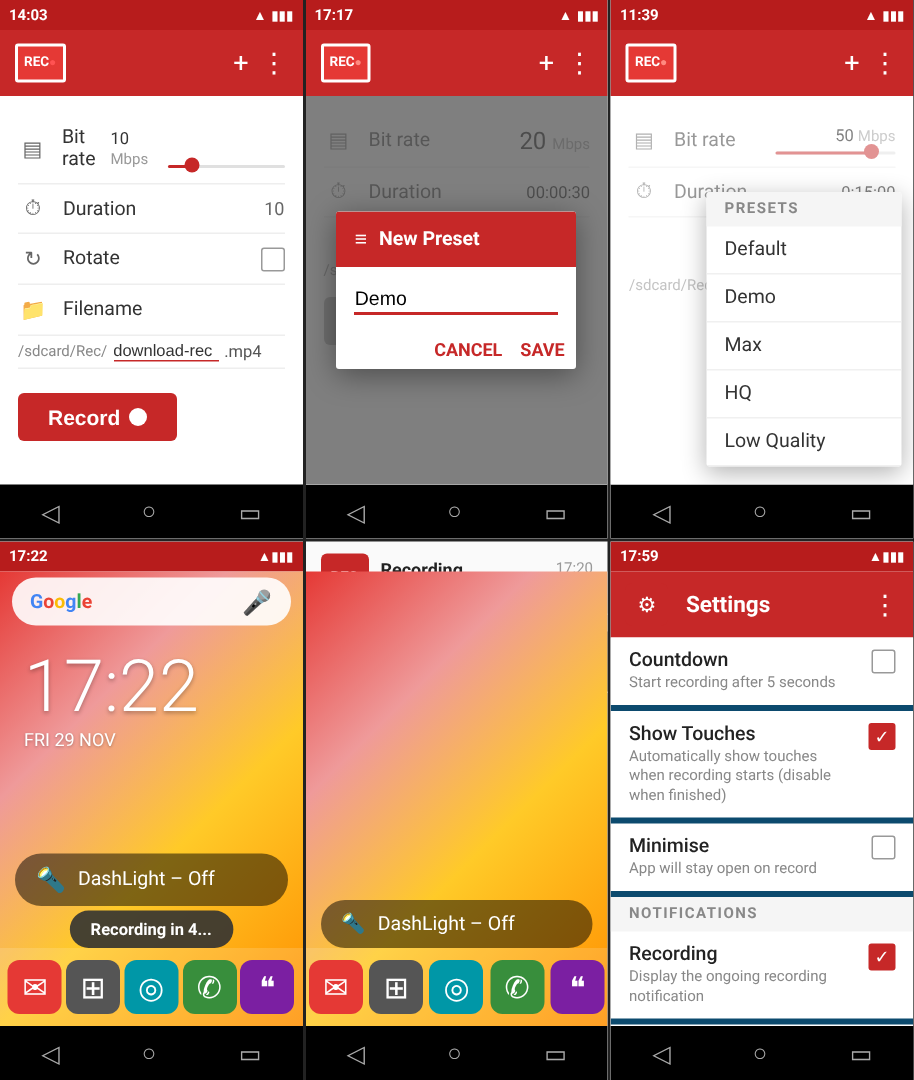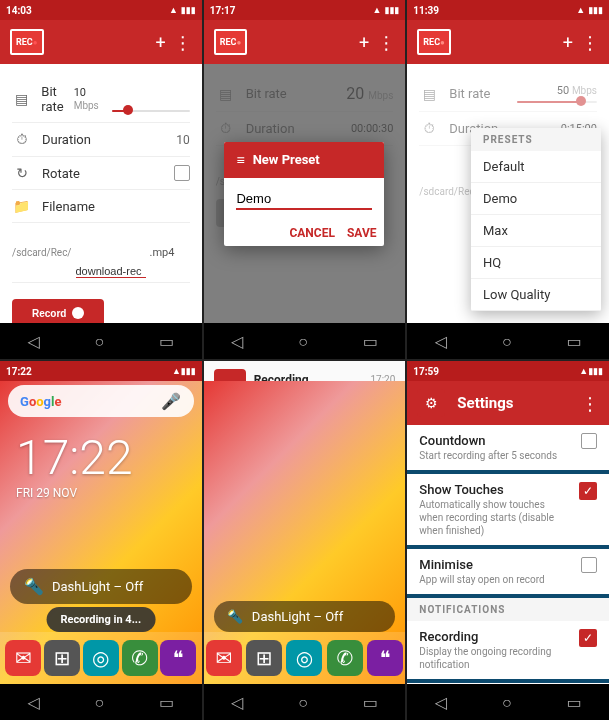--- a/index.html
+++ b/index.html
@@ -150,34 +150,33 @@
     .filename-path {
       font-size: 10px;
       color: #888;
     }
     .filename-input {
       border: none;
       border-bottom: 1px solid #c62828;
       font-size: 11px;
       color: #333;
       width: 70px;
-      margin-top: 38px;
     }
     .filename-ext {
       font-size: 11px;
       color: #555;
     }
 
     .record-btn {
       background: #c62828;
       color: #fff;
       border: none;
       border-radius: 4px;
       padding: 8px 20px;
-      font-size: 10px;
+      font-size: 14px;
       font-weight: bold;
       display: flex;
       align-items: center;
       gap: 6px;
       margin-top: 16px;
       cursor: pointer;
     }
     .record-btn .rec-dot {
       width: 12px;
       height: 12px;

